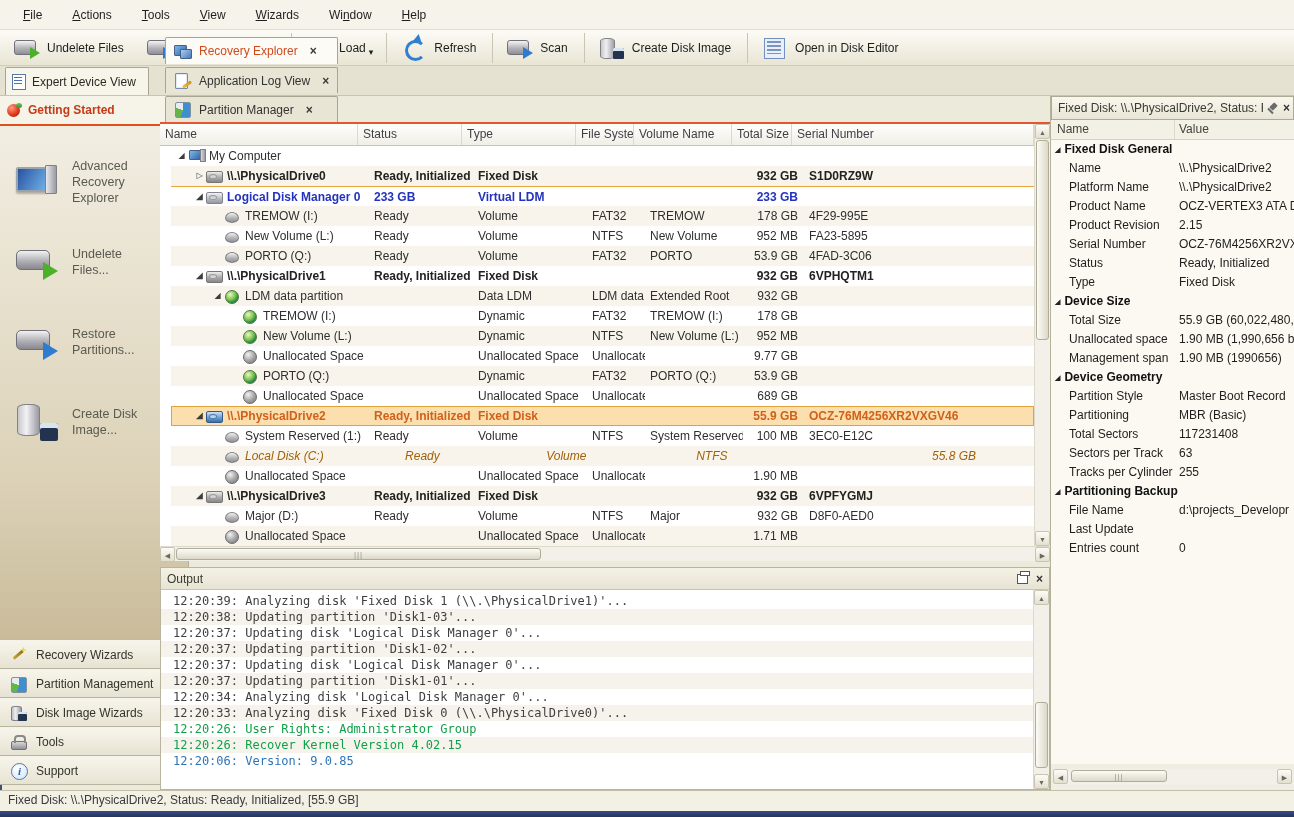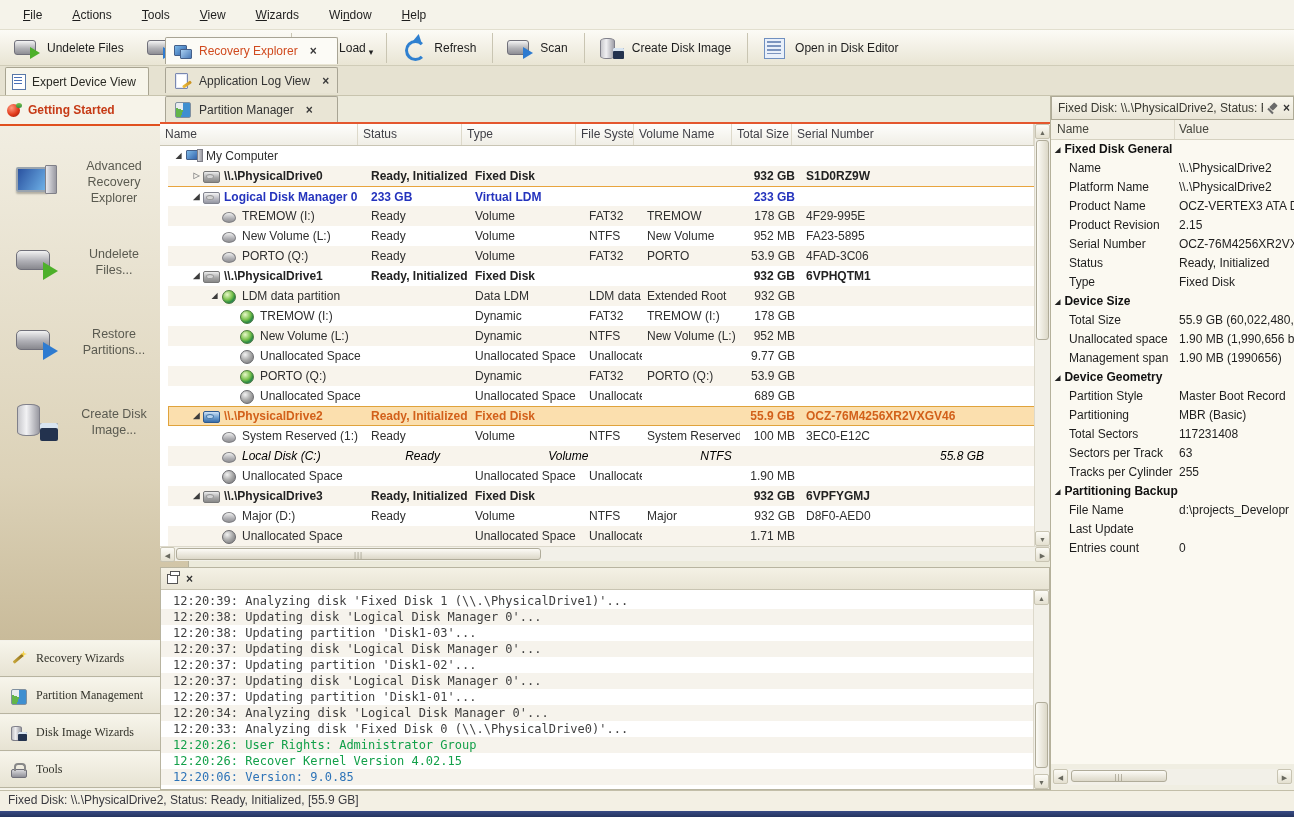--- a/index.html
+++ b/index.html
@@ -49,21 +49,21 @@
   .viewbar { position:absolute; left:0; top:66px; width:1294px; height:30px;
     background:#e6e2d1; border-bottom:1px solid #c8c4ae; }
   .edv-btn { position:absolute; left:5px; bottom:0; height:28px; display:flex; align-items:center;
     background:#f7f5ea; border:1px solid #a8a491; border-bottom:none; border-radius:2px 2px 0 0; padding:0 12px 0 6px; color:#2a2a24; }
   .edv-icon { width:14px; height:15px; position:relative; margin-right:6px; flex:none; }
   .edv-icon::before { content:""; position:absolute; left:0; top:0; width:12px; height:14px; background:#fff; border:1px solid #5878a8; }
   .edv-icon::after { content:""; position:absolute; left:2px; top:3px; width:8px; height:9px;
     background:repeating-linear-gradient(#4a72b8 0 1px,transparent 1px 3px); }
   
   .sidebar { position:absolute; left:0; top:96px; width:189px; height:544px;
-    border-right:1px solid #b5b19b; background:linear-gradient(#f3f0e5,#dcd2b8 70%,#c9bb9a);text-align:center; }
+    border-right:1px solid #b5b19b; background:linear-gradient(#f3f0e5,#dcd2b8 70%,#c9bb9a); }
   .gs { height:30px; display:flex; align-items:center; padding-left:7px;
     background:#f6f3e9; border-bottom:2px solid #e0501e; }
   .gs-label { color:#c63a16; font-weight:bold; margin-left:6px; }
   .gs-icon { width:15px; height:15px; position:relative; flex:none; }
   .gs-icon::before { content:""; position:absolute; left:0; top:1px; width:13px; height:13px; border-radius:50%;
     background:radial-gradient(circle at 35% 30%,#ff9a80,#e23a1a 55%,#8a1408); }
   .gs-icon::after { content:""; position:absolute; right:0; top:0; width:6px; height:5px; border-radius:50%;
     background:linear-gradient(#7cc24e,#2f8f3f); }
   .sb-items { padding-top:16px; }
   .sb-item { display:flex; align-items:center; height:80px; padding-left:16px; cursor:default; }
@@ -82,22 +82,22 @@
   .sb-createimg::before { content:""; position:absolute; left:1px; top:1px; width:21px; height:30px;
     background:linear-gradient(90deg,#c8c8cc,#f2f2f4 40%,#9a9aa2); border:1px solid #80808a; border-radius:9px/4px; }
   .sb-createimg::after { content:""; position:absolute; right:2px; bottom:0; width:18px; height:18px;
     background:#23324e; border-radius:2px; box-shadow:inset 0 5px 0 #d8e4f0; }
   .sb-openimg::before { content:""; position:absolute; left:0; top:9px; width:30px; height:20px;
     background:linear-gradient(#f6dc8a,#e0ae47); border:1px solid #a8832e; border-radius:2px; }
   .sb-openimg::after { content:""; position:absolute; right:2px; bottom:0; width:13px; height:16px;
     background:linear-gradient(90deg,#b8b8bc,#ececf0 40%,#94949c); border:1px solid #77777f; border-radius:6px/3px; }
   
   .sections { position:absolute; left:0; top:640px; width:160px; }
-  .sec { height:37px; display:flex; align-items:center; border-top:1px solid #f4f2ea; border-bottom:1px solid #b8b4a0;
-    background:linear-gradient(#f7f5eb,#e7e3d3); color:#33332b; cursor:default;font-family:Liberation Serif, serif; }
+  .sec { height:29px; display:flex; align-items:center; border-top:1px solid #f4f2ea; border-bottom:1px solid #b8b4a0;
+    background:linear-gradient(#f7f5eb,#e7e3d3); color:#33332b; cursor:default; }
   .seci { width:18px; height:16px; position:relative; margin:0 8px 0 10px; flex:none; }
   .sec-wizard::before { content:""; position:absolute; left:2px; top:6px; width:13px; height:3px;
     background:linear-gradient(90deg,#caa93c,#8a6a1a); transform:rotate(-40deg); border-radius:1px; }
   .sec-wizard::after { content:""; position:absolute; right:1px; top:0; width:7px; height:7px; background:#f5d34a;
     clip-path:polygon(50% 0,62% 38%,100% 50%,62% 62%,50% 100%,38% 62%,0 50%,38% 38%); }
   .sec-partition::before { content:""; position:absolute; left:1px; top:1px; width:14px; height:14px;
     border:1px solid #8090a0; border-radius:2px; background:conic-gradient(from 0deg,#3f8fd0 0 55%,#63b54a 55% 80%,#e8ecf0 80%); }
   .sec-diskimg::before { content:""; position:absolute; left:1px; top:1px; width:9px; height:13px;
     background:linear-gradient(90deg,#c0c0c4,#eeeef0 40%,#9a9aa0); border:1px solid #80808a; border-radius:4px/2px; }
   .sec-diskimg::after { content:""; position:absolute; right:1px; bottom:0; width:9px; height:9px;
@@ -131,33 +131,33 @@
   .tabi-partition::before { content:""; position:absolute; left:1px; top:0; width:14px; height:14px;
     border:1px solid #8090a0; border-radius:2px; background:conic-gradient(from 0deg,#3f8fd0 0 55%,#63b54a 55% 80%,#e8ecf0 80%); }
   
   .grid { position:absolute; left:0; top:28px; width:890px; height:437px; background:#fff; }
   .ghead { display:flex; height:22px; margin-right:16px; background:linear-gradient(#fefefc,#f0eee6);
     border-bottom:1px solid #c9c5b4; color:#3f3f46; }
   .ghead > div { border-right:1px solid #ddd9ca; padding-left:5px; line-height:21px; overflow:hidden; white-space:nowrap; }
   .c0 { width:198px; } .c1 { width:104px; } .c2 { width:114px; } .c3 { width:58px; }
   .c4 { width:98px; } .c5 { width:60px; } .c6 { flex:1; }
   .ghead .c5 { text-align:left; }
-  .rows { position:absolute; left:8px; top:22px; width:874px; height:400px; overflow:hidden; }
+  .rows { position:absolute; left:0; top:22px; width:874px; height:400px; overflow:hidden;padding-left:11px; }
   .trow { display:flex; height:20px; line-height:20px; color:#2f2f2f; cursor:default; }
   .rows > .trow:nth-of-type(even):not(.selected) { background:#f8f4ec; }
   .trow > div { overflow:hidden; white-space:nowrap; }
   .trow .c0 { display:flex; align-items:center; }
   .trow .c1,.trow .c2,.trow .c3,.trow .c4 { padding-left:5px; }
   .trow .c5 { text-align:right; padding-right:5px; }
   .trow .c6 { padding-left:6px; }
   .c0.lv0 { padding-left:4px; } .c0.lv1 { padding-left:22px; } .c0.lv2 { padding-left:40px; } .c0.lv3 { padding-left:58px; }
   .trow.bold { font-weight:bold; color:#222; }
   .trow.blue { color:#2433bd; }
   .trow.topline { border-top:1px solid #e8a43e; }
-  .trow.redital { color:#000000; font-style:italic;gap:47px; }
+  .trow.redital { color:#a16207; font-style:italic;gap:47px; }
   .trow.selected { background:#fbdfae; box-shadow:inset 0 0 0 1px #e0a33c; color:#d2601a; }
   .exp { width:13px; flex:none; font-size:8px; color:#3c3c3c; text-align:center; font-style:normal; }
   .exp.open::before { content:"◢"; }
   .exp.closed::before { content:"▷"; color:#8a8a8a; }
   .ticon { display:inline-block; width:17px; height:14px; position:relative; margin-right:4px; flex:none; }
   .ticon.computer::before { content:""; position:absolute; left:1px; top:1px; width:11px; height:8px;
     border:1px solid #44608a; background:linear-gradient(135deg,#7db9e8,#2f5fa8); border-radius:1px; }
   .ticon.computer::after { content:""; position:absolute; left:12px; top:0; width:4px; height:11px;
     background:linear-gradient(90deg,#d8d8dc,#9a9aa2); border:1px solid #808088; }
   .ticon.disk::before,.ticon.disk-blue::before,.ticon.vdisk::before { content:""; position:absolute; left:0; top:2px; width:15px; height:10px;
@@ -685,28 +685,28 @@
       </div>
       <div class="hscroll">
         <div class="left">◀</div>
         <div class="hthumb grip" style="left:16px;width:365px;">|||</div>
         <div class="right">▶</div>
       </div>
     </div>
 
     <div class="outpanel">
       <div class="out-header">
+        <span class="out-title">Output</span>
         <span class="float-icon"></span>
         <span class="x-icon">×</span>
       </div>
       <div class="out-body">
 
           <div class="lnrow">12:20:39: Analyzing disk 'Fixed Disk 1 (\\.\PhysicalDrive1)'...</div>
 
-          <div class="lnrow">12:20:38: Updating disk 'Logical Disk Manager 0'...</div>
 
           <div class="lnrow">12:20:38: Updating partition 'Disk1-03'...</div>
 
           <div class="lnrow">12:20:37: Updating disk 'Logical Disk Manager 0'...</div>
 
           <div class="lnrow">12:20:37: Updating partition 'Disk1-02'...</div>
 
           <div class="lnrow">12:20:37: Updating disk 'Logical Disk Manager 0'...</div>
 
           <div class="lnrow">12:20:37: Updating partition 'Disk1-01'...</div>

